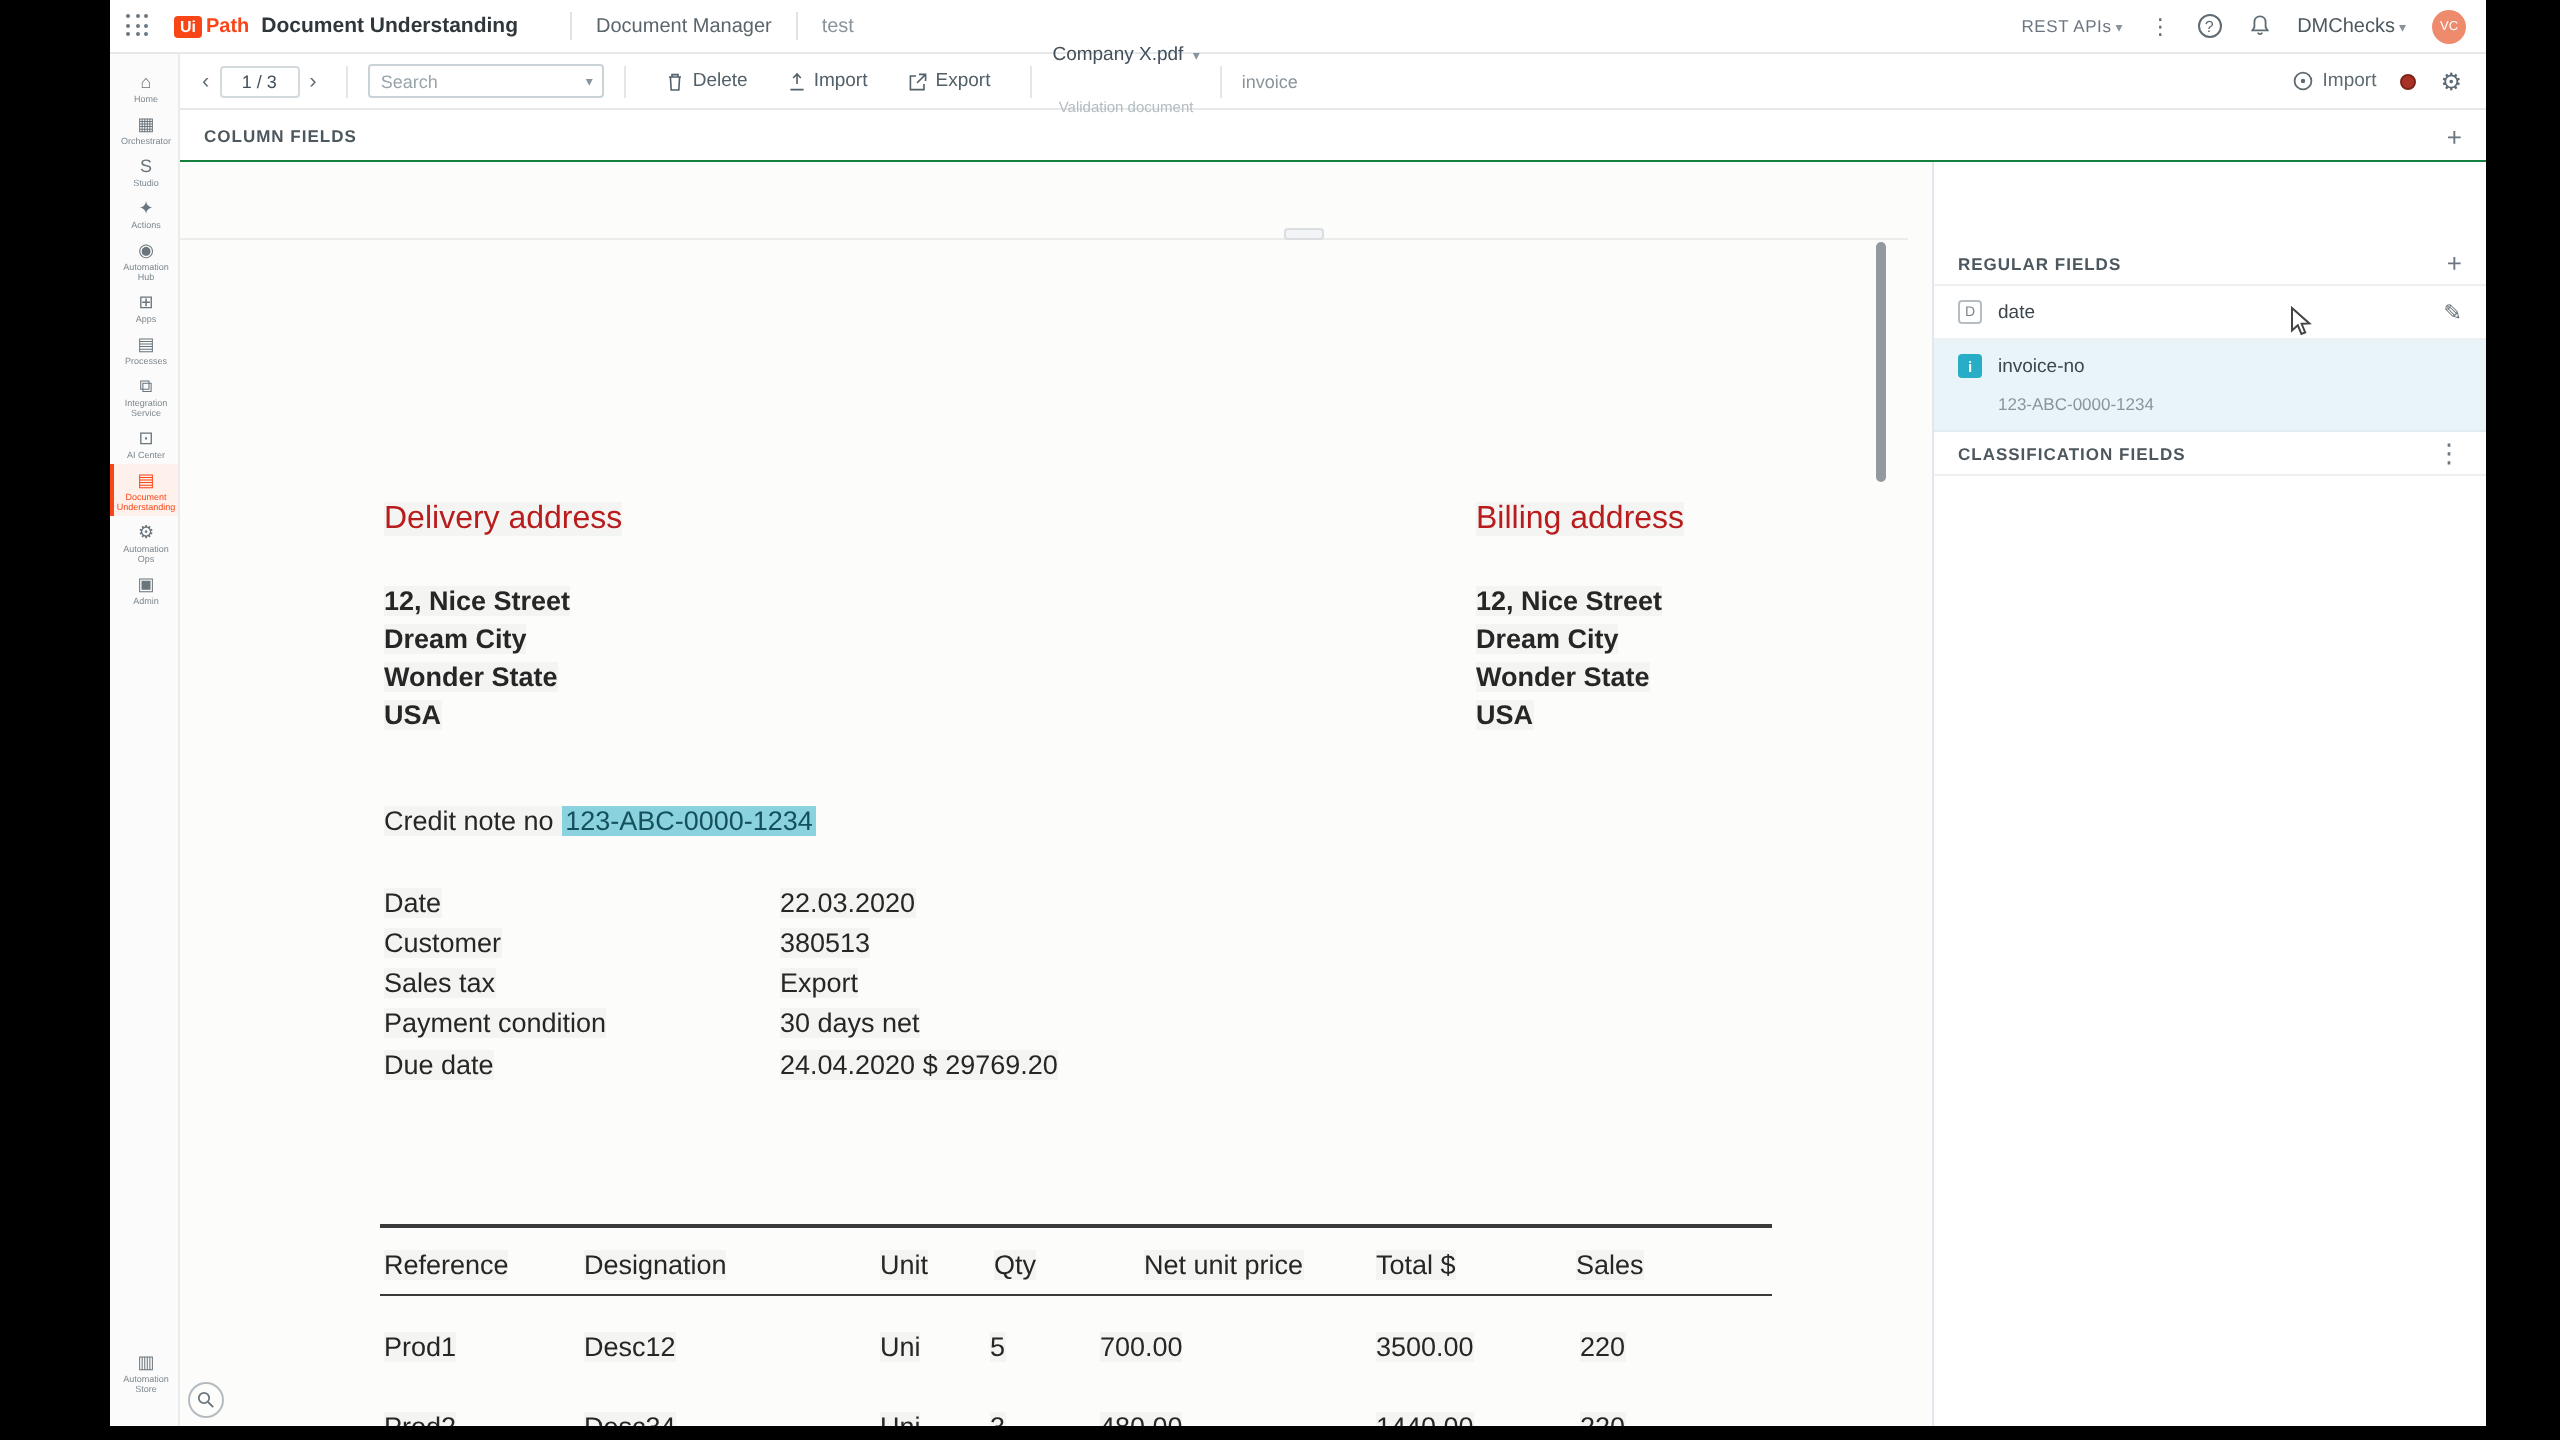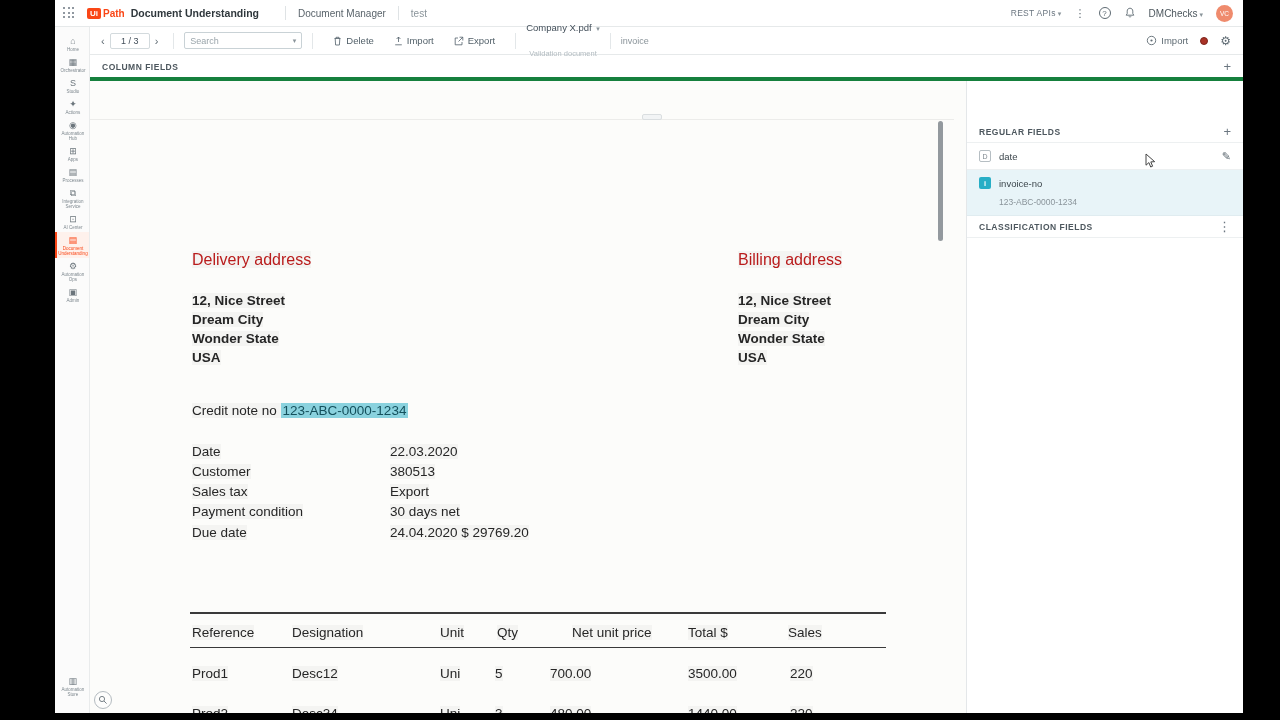--- a/index.html
+++ b/index.html
@@ -54,21 +54,21 @@
   .doc-select { display:flex; flex-direction:column; justify-content:center; cursor:pointer; line-height:10px; }
   .doc-select .nm { font-size:9.5px; color:#434f5a; }
   .doc-select .sub { font-size:7.5px; color:#b3bcc1; margin-top:15px;text-align:center; }
   .doc-type { font-size:9px; color:#8a949a; }
   .bar2-right { margin-left:auto; display:flex; align-items:center; gap:12px; }
   .predict { display:flex; align-items:center; gap:4px; font-size:9.5px; color:#5f6b73; cursor:pointer; }
   .status-dot { width:8px; height:8px; border-radius:50%; background:#a93226; border:1px solid #7e241b; }
   .gear { font-size:12px; color:#5f6b73; cursor:pointer; }
 
   
-  .bar3 { position:absolute; left:35px; top:56px; right:0; height:25px; border-bottom:4px solid #15803d;
+  .bar3 { position:absolute; left:35px; top:56px; right:0; height:25px; border-bottom:1px solid #15803d;
           display:flex; align-items:center; padding:0 12px; }
   .sec-header { font-size:8.5px; letter-spacing:.5px; color:#4d575e; font-weight:bold; }
   .plus { margin-left:auto; font-size:13px; color:#6b7680; cursor:pointer; font-weight:normal; }
 
   
   .work { position:absolute; left:35px; top:81px; right:0; bottom:0; display:flex; }
   .viewer { flex:1; position:relative; background:#fcfcfa; overflow:hidden; }
   .page-top { position:absolute; left:0; right:12px; top:38px; border-top:1px solid #ececea; }
   .handle { position:absolute; left:552px; top:33px; width:20px; height:6px; background:#f2f4f5; border:1px solid #dadee0; border-radius:2px; }
   .vscroll { position:absolute; left:848px; top:40px; width:5px; height:120px; background:#93999e; border-radius:3px; }

